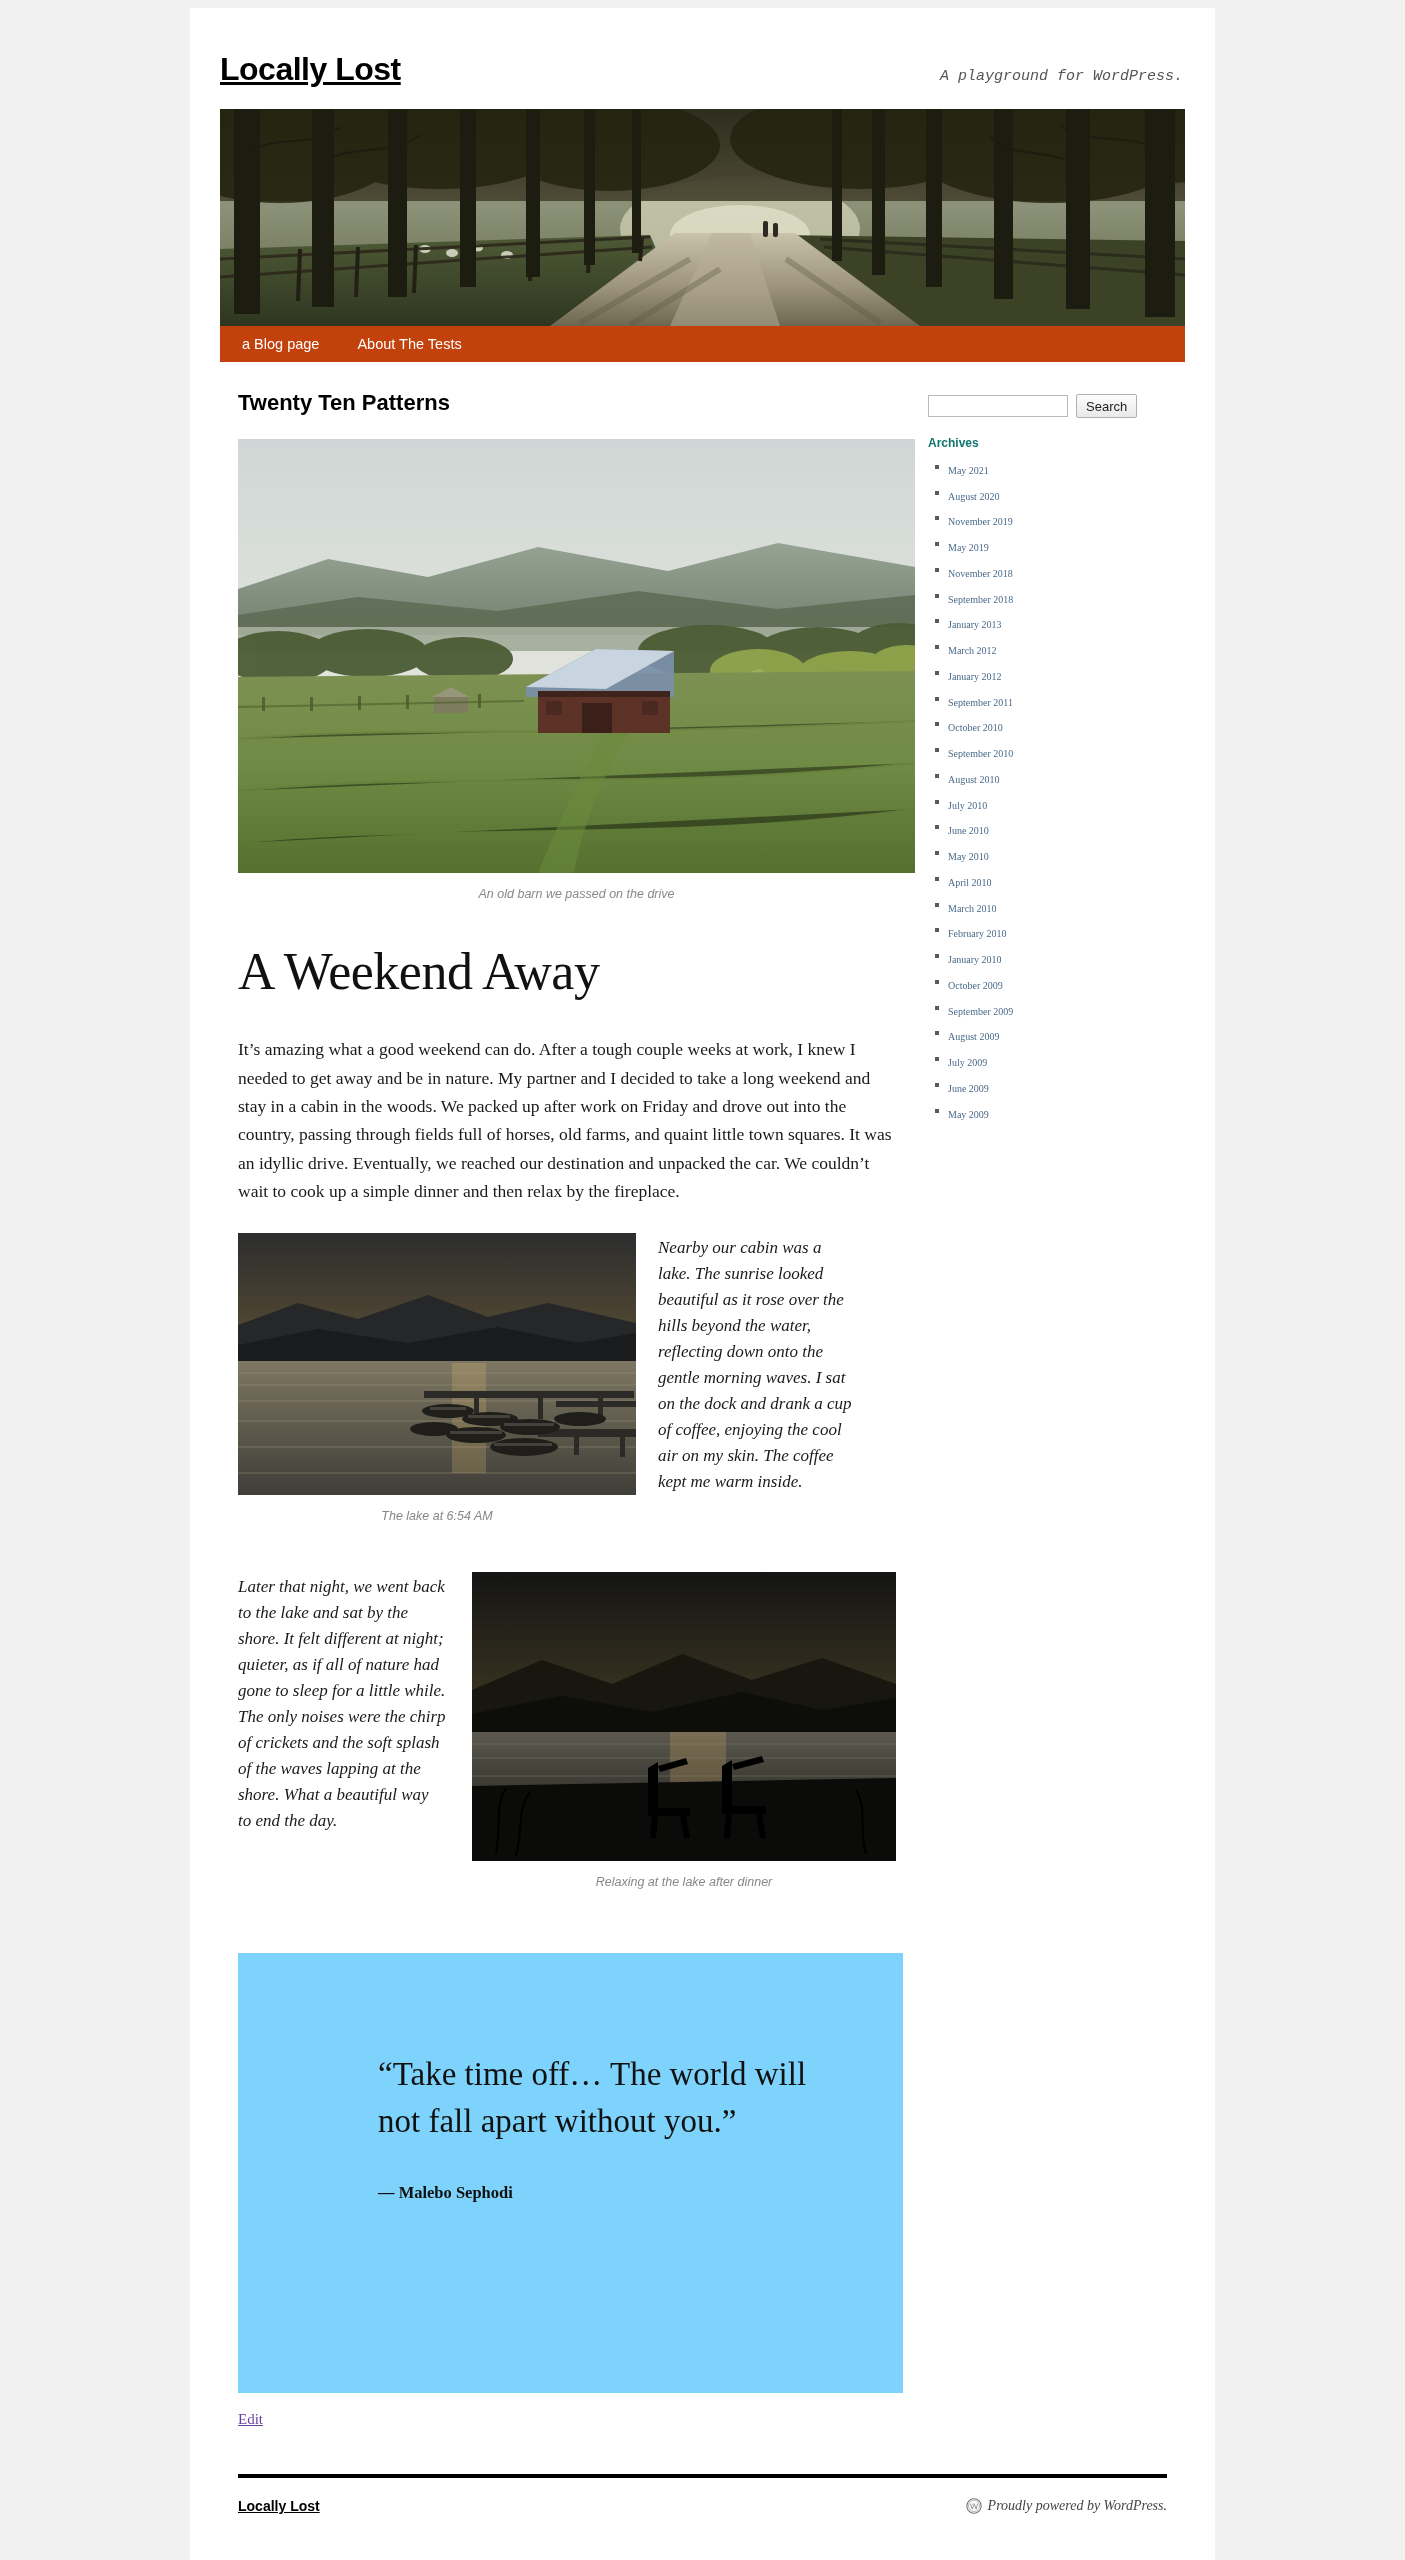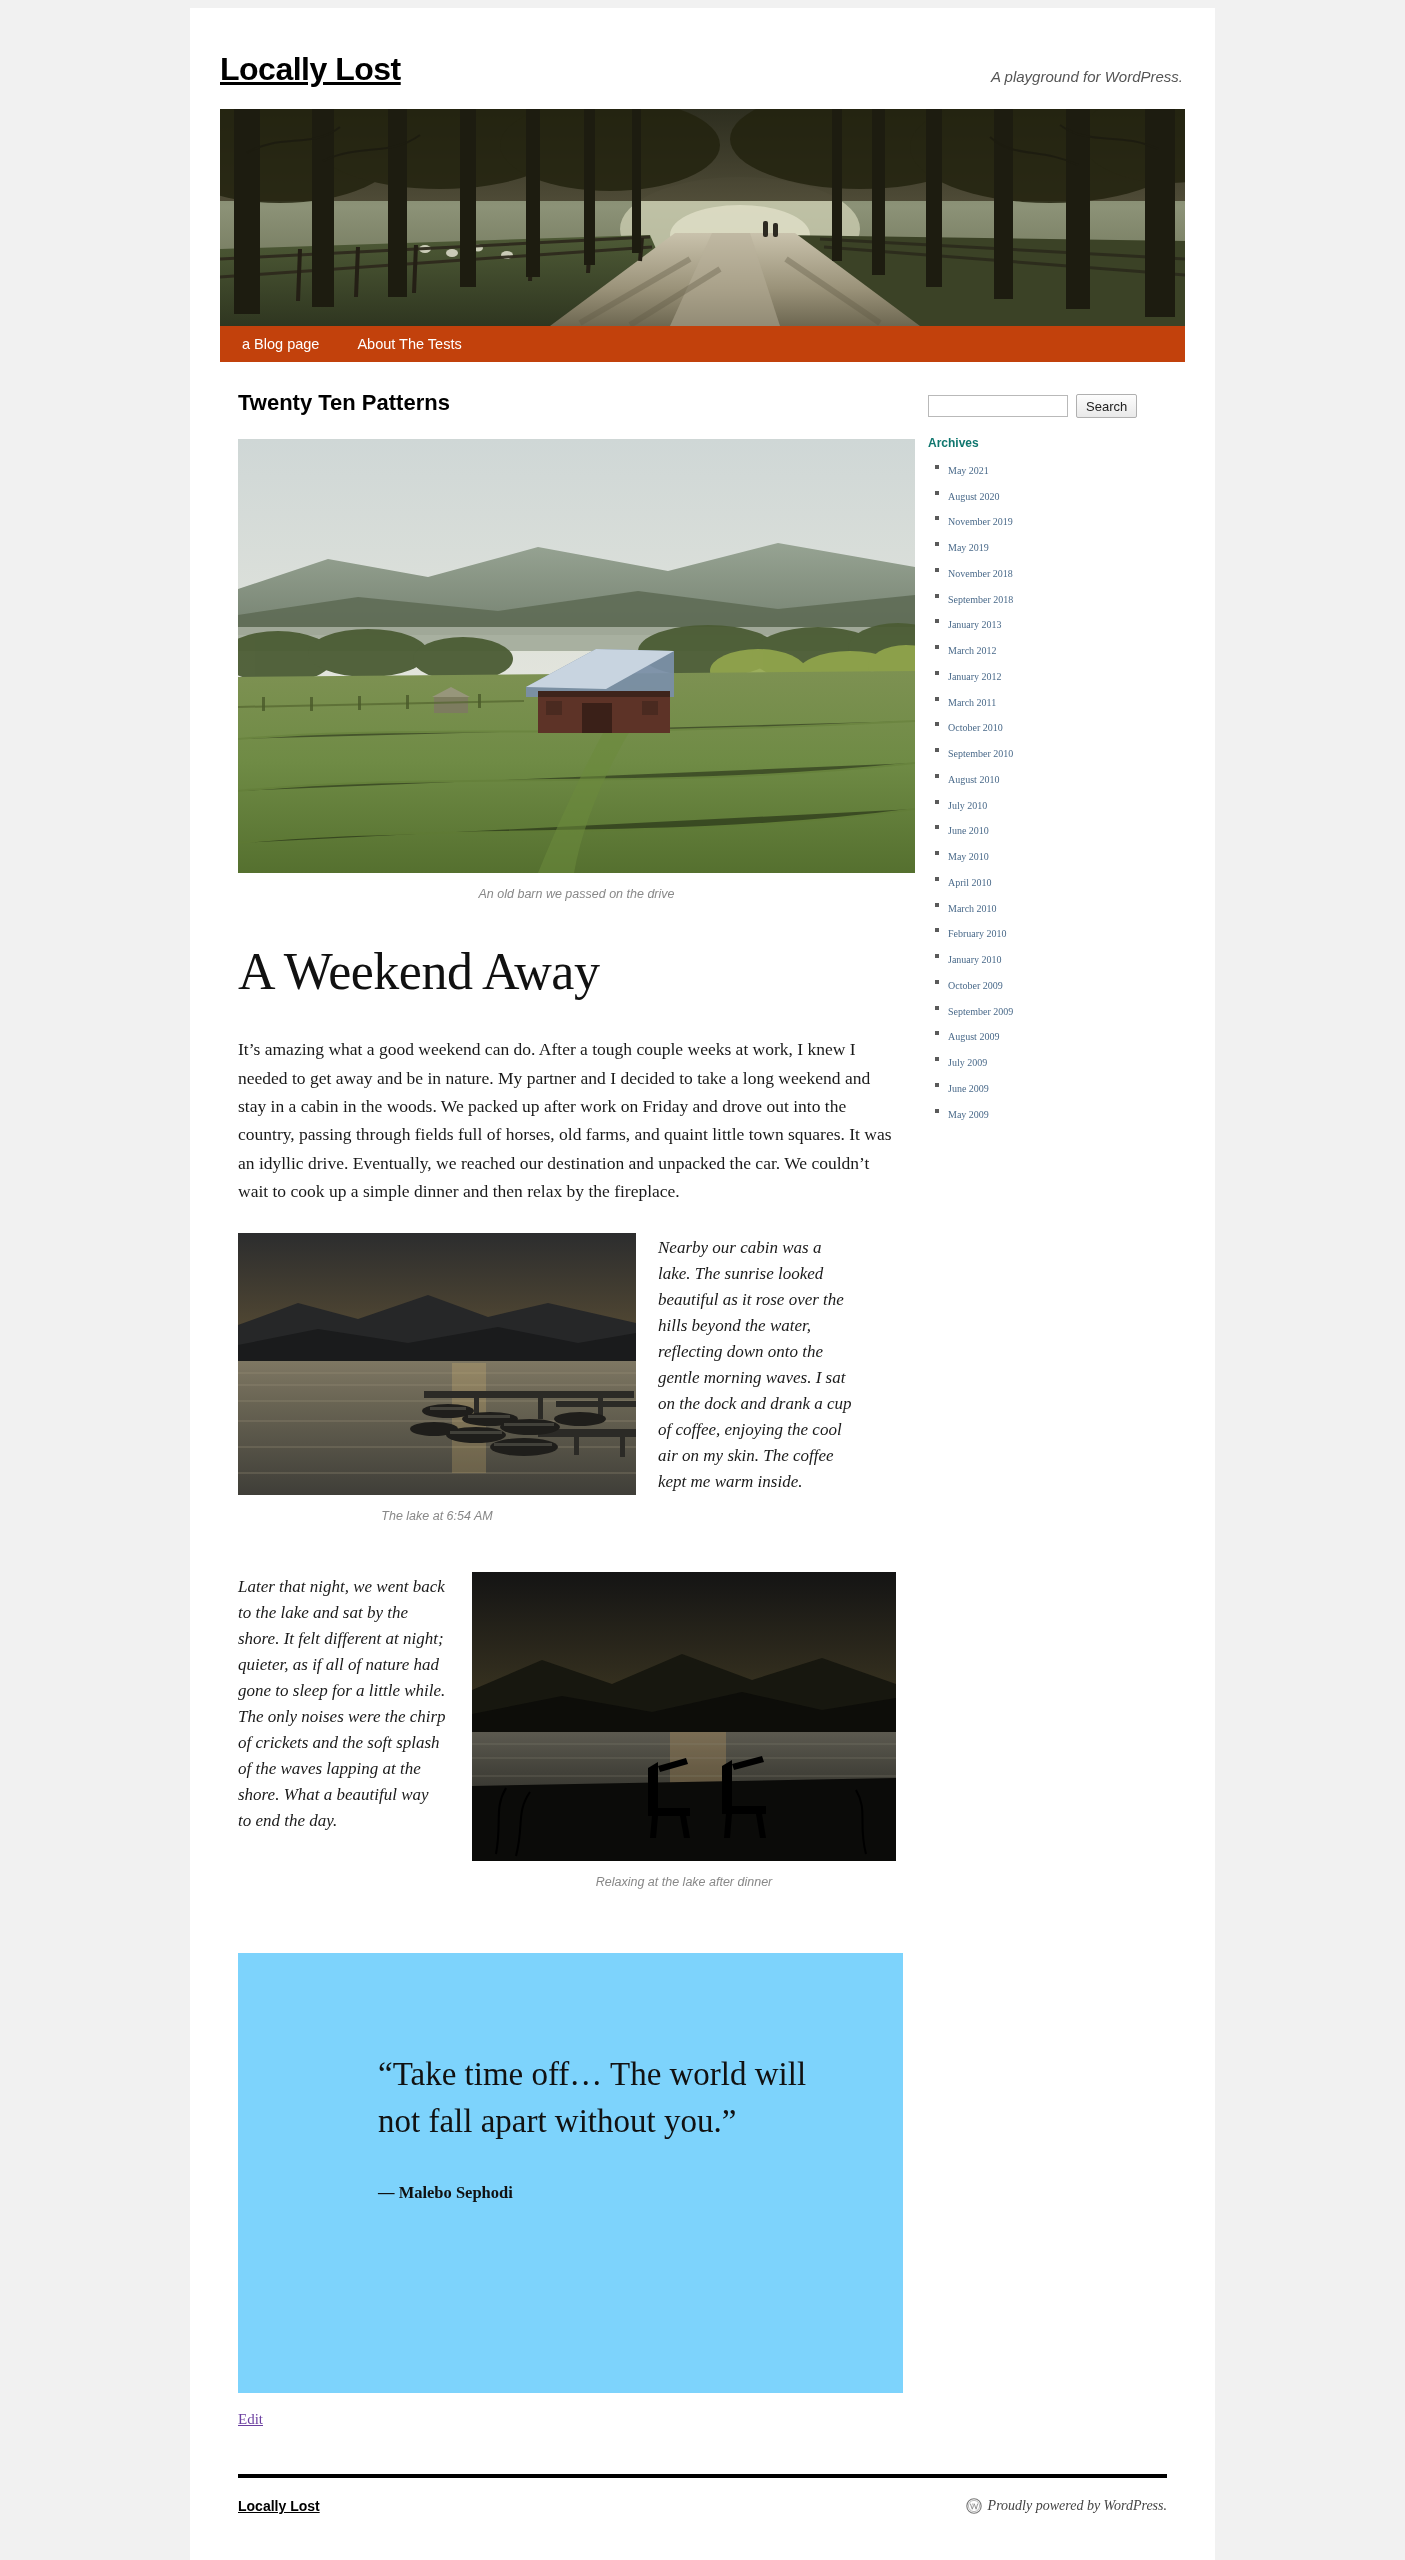--- a/index.html
+++ b/index.html
@@ -32,21 +32,21 @@
     line-height: 1.1;
     color: #000;
     letter-spacing: -0.5px;
     margin: 12px 0 0 0;
     display: inline-block;
   }
   .site-description {
     position: absolute;
     right: 2px;
     top: 28px;
-    font-family: Liberation Sans, sans-serif;
+    font-family: Liberation Mono, monospace;
     font-style: italic;
     font-size: 15px;
     color: #555;
   }
   .header-image {
     margin-top: 22px;
     width: 965px;
     height: 217px;
     overflow: hidden;
     background: #2b2a20;
@@ -635,21 +635,21 @@
           <ul class="widget-list">
             <li><a href="#">May 2021</a></li>
             <li><a href="#">August 2020</a></li>
             <li><a href="#">November 2019</a></li>
             <li><a href="#">May 2019</a></li>
             <li><a href="#">November 2018</a></li>
             <li><a href="#">September 2018</a></li>
             <li><a href="#">January 2013</a></li>
             <li><a href="#">March 2012</a></li>
             <li><a href="#">January 2012</a></li>
-            <li><a href="#">March 2011</a></li>
+            <li><a href="#">September 2011</a></li>
             <li><a href="#">October 2010</a></li>
             <li><a href="#">September 2010</a></li>
             <li><a href="#">August 2010</a></li>
             <li><a href="#">July 2010</a></li>
             <li><a href="#">June 2010</a></li>
             <li><a href="#">May 2010</a></li>
             <li><a href="#">April 2010</a></li>
             <li><a href="#">March 2010</a></li>
             <li><a href="#">February 2010</a></li>
             <li><a href="#">January 2010</a></li>

